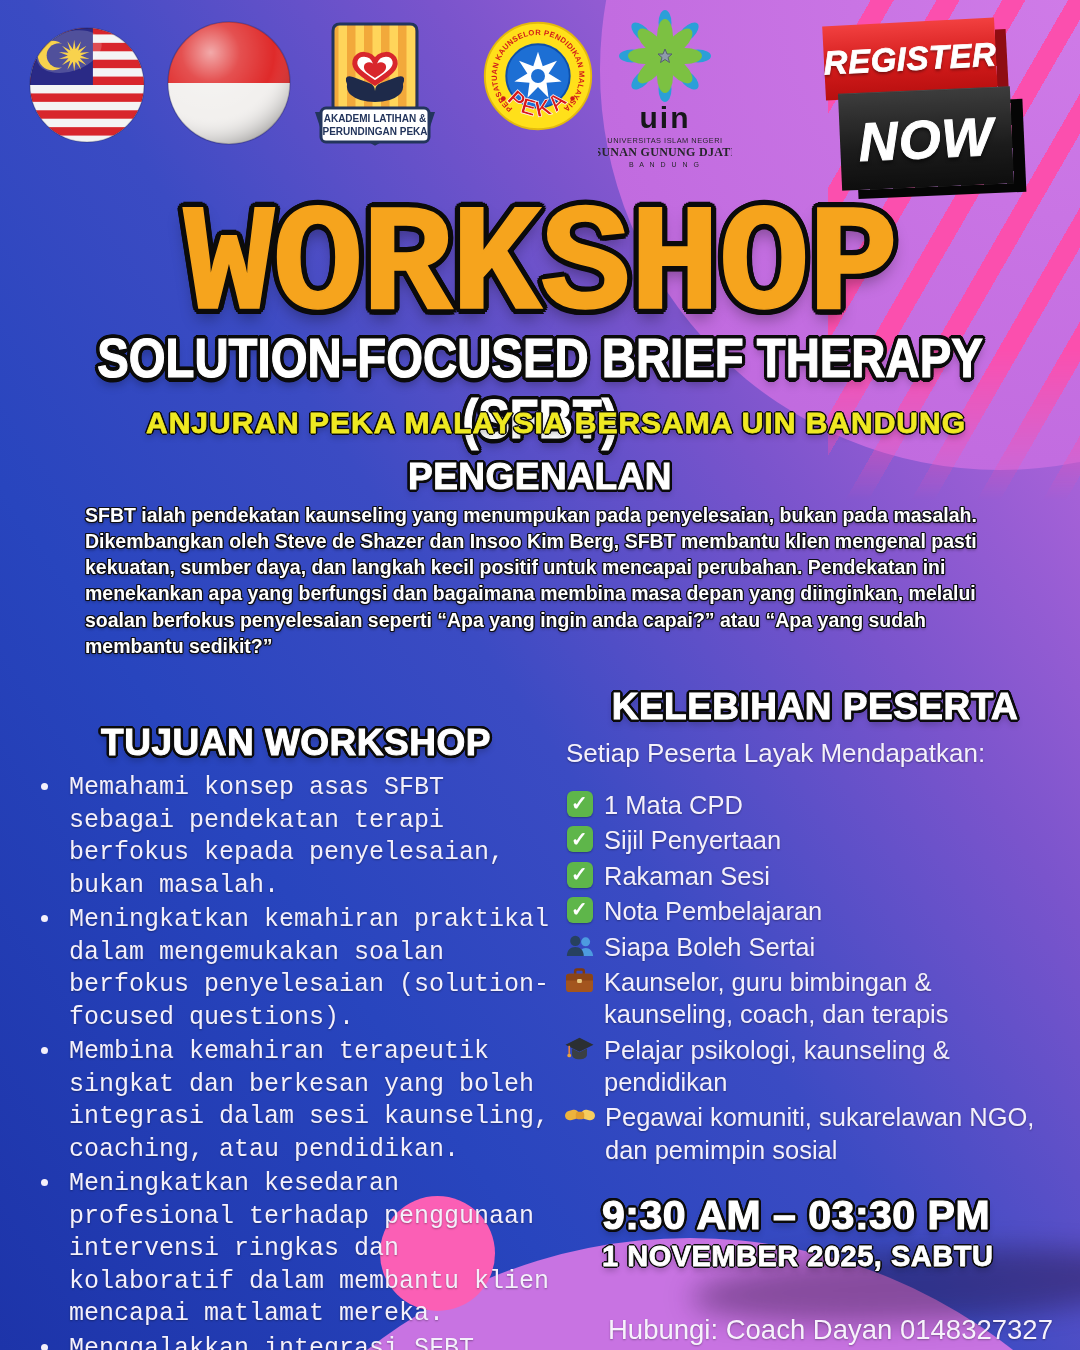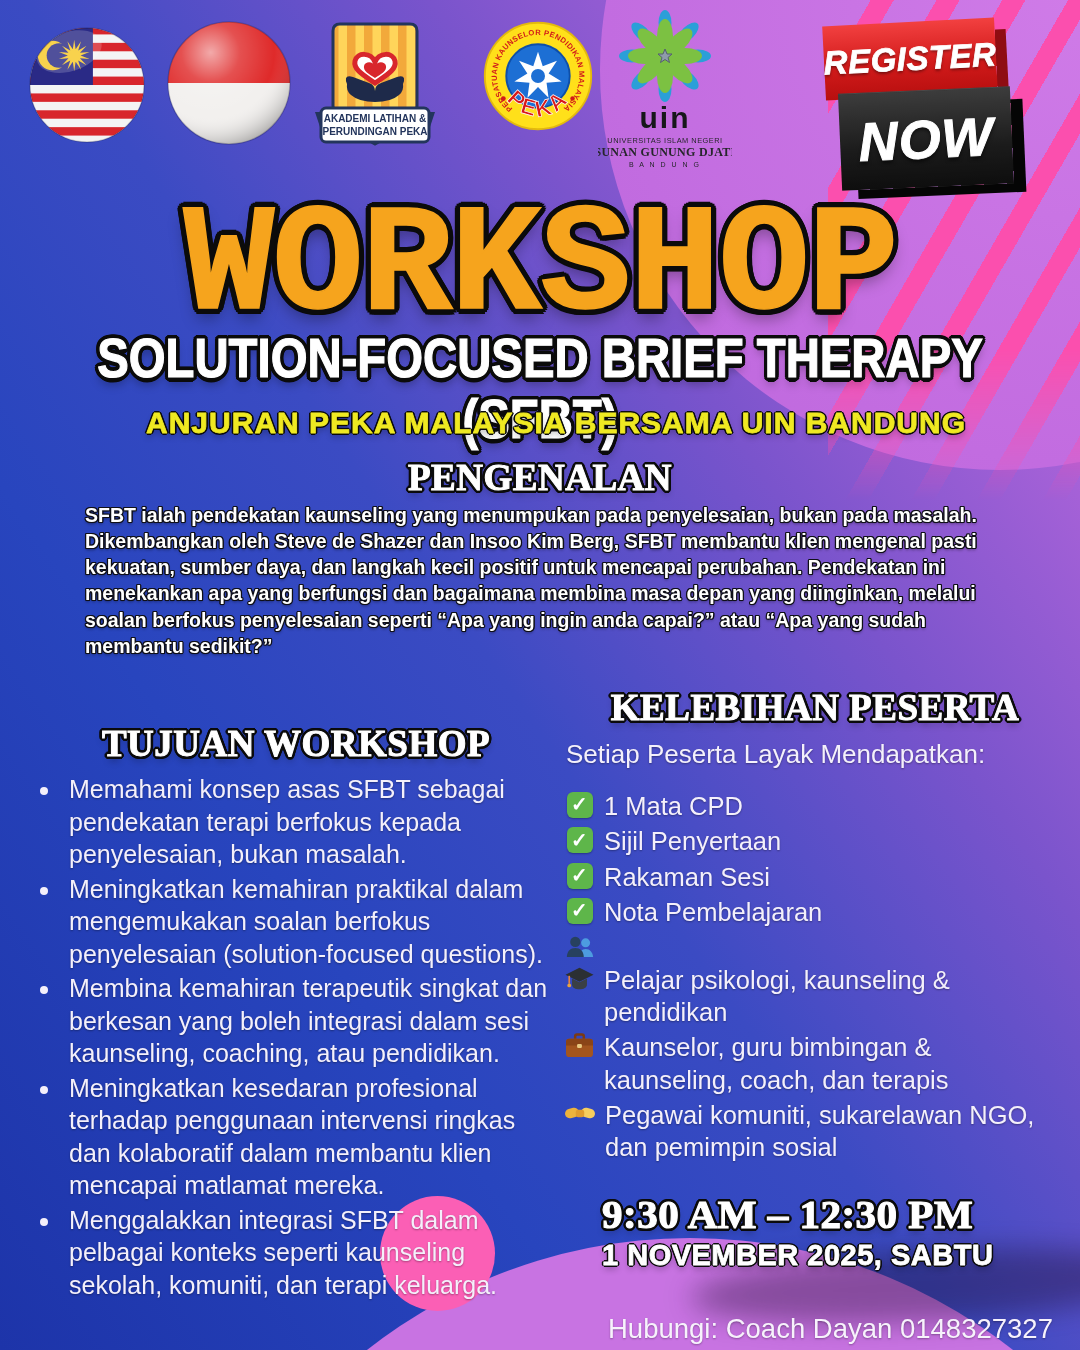--- a/index.html
+++ b/index.html
@@ -48,21 +48,21 @@
     0 10px 16px rgba(0,0,0,.35);}
   .o4{text-shadow:4.5px 0 0 #0b0b0b,-4.5px 0 0 #0b0b0b,0 4.5px 0 #0b0b0b,0 -4.5px 0 #0b0b0b,
     3.2px 3.2px 0 #0b0b0b,-3.2px 3.2px 0 #0b0b0b,3.2px -3.2px 0 #0b0b0b,-3.2px -3.2px 0 #0b0b0b,
     4.2px 1.7px 0 #0b0b0b,-4.2px 1.7px 0 #0b0b0b,4.2px -1.7px 0 #0b0b0b,-4.2px -1.7px 0 #0b0b0b,
     1.7px 4.2px 0 #0b0b0b,-1.7px 4.2px 0 #0b0b0b,1.7px -4.2px 0 #0b0b0b,-1.7px -4.2px 0 #0b0b0b,
     0 7px 10px rgba(0,0,0,.35);}
   .o3{text-shadow:3px 0 0 #0b0b0b,-3px 0 0 #0b0b0b,0 3px 0 #0b0b0b,0 -3px 0 #0b0b0b,
     2.1px 2.1px 0 #0b0b0b,-2.1px 2.1px 0 #0b0b0b,2.1px -2.1px 0 #0b0b0b,-2.1px -2.1px 0 #0b0b0b,
     2.8px 1.1px 0 #0b0b0b,-2.8px 1.1px 0 #0b0b0b,2.8px -1.1px 0 #0b0b0b,-2.8px -1.1px 0 #0b0b0b,
     1.1px 2.8px 0 #0b0b0b,-1.1px 2.8px 0 #0b0b0b,1.1px -2.8px 0 #0b0b0b,-1.1px -2.8px 0 #0b0b0b,
-    0 5px 7px rgba(0,0,0,.3);font-family:Liberation Serif, serif;}
+    0 5px 7px rgba(0,0,0,.3);}
   .o2{text-shadow:2px 0 0 #0b0b0b,-2px 0 0 #0b0b0b,0 2px 0 #0b0b0b,0 -2px 0 #0b0b0b,
     1.4px 1.4px 0 #0b0b0b,-1.4px 1.4px 0 #0b0b0b,1.4px -1.4px 0 #0b0b0b,-1.4px -1.4px 0 #0b0b0b,
     0 4px 6px rgba(0,0,0,.3);}
   .o1{text-shadow:1.3px 0 0 #101018,-1.3px 0 0 #101018,0 1.3px 0 #101018,0 -1.3px 0 #101018,
     .9px .9px 0 #101018,-.9px .9px 0 #101018,.9px -.9px 0 #101018,-.9px -.9px 0 #101018,
     0 2px 3px rgba(0,0,0,.45);}
 
   .title-main{position:absolute; z-index:2; top:192px; left:0; width:100%; text-align:center;
     font-family:Liberation Mono, monospace; font-size:152px; line-height:1; font-weight:800;
     color:#F6A41D; letter-spacing:-2px; -webkit-text-stroke:1.5px #F6A41D;}
@@ -74,21 +74,21 @@
   .intro-h{position:absolute; z-index:2; top:456px; left:0; width:100%; text-align:center;
     font-size:37px; font-weight:700; color:#fff; letter-spacing:.5px; -webkit-text-stroke:1px #fff;}
   .intro-p{position:absolute; z-index:2; top:502px; left:85px; width:910px; 
     font-size:19.5px; line-height:1.34; font-weight:700; color:#FFFFFF;}
 
   .col{position:absolute; z-index:5; color:#F4F0FB;}
   .col h2{margin:0 0 8px 0; text-align:center; font-size:37px; font-weight:700; color:#fff;
     letter-spacing:.5px; -webkit-text-stroke:1px #fff;}
   .col-left{top:722px; left:30px; width:532px;}
   .obj-list{margin:0; padding-left:32px; font-size:25px; line-height:1.3;}
-  .obj-list li{padding-left:7px; margin:0 0 2px 0; text-shadow:0 1px 2px rgba(0,0,0,.35);}
+  .obj-list li{padding-left:7px; margin:0 0 2px 0; text-shadow:0 1px 2px rgba(0,0,0,.35);font-family:Liberation Mono, monospace;}
 
   .col-right{top:686px; left:564px; width:502px;}
   .benefits-intro{font-size:26px; margin:10px 0 20px 2px; text-shadow:0 1px 2px rgba(0,0,0,.35);}
   .benefit{display:flex; align-items:flex-start; gap:9px; font-size:25.5px; line-height:1.27;
     margin-bottom:3px; text-shadow:0 1px 2px rgba(0,0,0,.35);}
   .benefit .ic{flex:0 0 31px; display:flex; justify-content:center; margin-top:2px;}
   .chk{width:26px; height:26px; background:#5EB64A; border-radius:6px; color:#fff;
     font-weight:700; font-size:20px; display:flex; align-items:center; justify-content:center;
     box-shadow:0 1px 2px rgba(0,0,0,.3); text-shadow:none;}
   .schedule{margin-top:26px; padding-left:38px; color:#fff;}
@@ -279,59 +279,60 @@
 
     <div class="benefit">
       <span class="ic">
         <svg width="30" height="27" viewBox="0 0 32 28">
           <circle cx="22" cy="9" r="4.8" fill="#4D9BE0"></circle>
           <path d="M14.5 24 C15 19 18 15.5 22 15.5 C26.5 15.5 29.5 19 30 24 Z" fill="#4D9BE0"></path>
           <circle cx="11" cy="8" r="5.5" fill="#27415F"></circle>
           <path d="M2 24 C2 18 6 14.5 11 14.5 C16 14.5 20 18 20 24 Z" fill="#27415F"></path>
         </svg>
       </span>
+      <span>Siapa Boleh Sertai</span>
+    </div>
+
+    <div class="benefit">
+      <span class="ic">
+        <svg width="29" height="27" viewBox="0 0 30 28">
+          <rect x="10.5" y="1.5" width="9" height="7" rx="2" fill="none" stroke="#7C3A12" stroke-width="2.6"></rect>
+          <rect x="1" y="6" width="28" height="19" rx="3.5" fill="#A3551E"></rect>
+          <path d="M1 9.5 Q1 6 4.5 6 L25.5 6 Q29 6 29 9.5 L29 13 L1 13 Z" fill="#8A4417"></path>
+          <rect x="12.5" y="11.5" width="5" height="4" rx="1.3" fill="#E8C87F"></rect>
+        </svg>
+      </span>
+      <span>Kaunselor, guru bimbingan &amp; kaunseling, coach, dan terapis</span>
     </div>
 
     <div class="benefit">
       <span class="ic">
         <svg width="31" height="28" viewBox="0 0 32 30">
           <polygon points="16,2 31,9.5 16,17 1,9.5" fill="#2B2F33"></polygon>
           <path d="M8 13.5 L8 20 C8 22.8 11.6 25 16 25 C20.4 25 24 22.8 24 20 L24 13.5 L16 17.5 Z" fill="#3A3F44"></path>
           <path d="M5 10.5 L5 19" stroke="#E8833D" stroke-width="1.8" fill="none"></path>
           <circle cx="5" cy="20.8" r="2" fill="#E8A33D"></circle>
         </svg>
       </span>
       <span>Pelajar psikologi, kaunseling &amp; pendidikan</span>
     </div>
 
     <div class="benefit">
       <span class="ic">
-        <svg width="29" height="27" viewBox="0 0 30 28">
-          <rect x="10.5" y="1.5" width="9" height="7" rx="2" fill="none" stroke="#7C3A12" stroke-width="2.6"></rect>
-          <rect x="1" y="6" width="28" height="19" rx="3.5" fill="#A3551E"></rect>
-          <path d="M1 9.5 Q1 6 4.5 6 L25.5 6 Q29 6 29 9.5 L29 13 L1 13 Z" fill="#8A4417"></path>
-          <rect x="12.5" y="11.5" width="5" height="4" rx="1.3" fill="#E8C87F"></rect>
-        </svg>
-      </span>
-      <span>Kaunselor, guru bimbingan &amp; kaunseling, coach, dan terapis</span>
-    </div>
-
-    <div class="benefit">
-      <span class="ic">
         <svg width="32" height="24" viewBox="0 0 34 24">
           <rect x="1" y="7" width="15" height="10" rx="5" fill="#EDB33C" transform="rotate(-14 8.5 12)"></rect>
           <rect x="18" y="7" width="15" height="10" rx="5" fill="#F6CD5E" transform="rotate(14 25.5 12)"></rect>
           <rect x="12.5" y="8.5" width="9" height="8" rx="2.5" fill="#E09C2E"></rect>
         </svg>
       </span>
       <span>Pegawai komuniti, sukarelawan NGO, dan pemimpin sosial</span>
     </div>
 
     <div class="schedule">
-      <div class="time o3">9:30 AM – 12:30 PM</div>
+      <div class="time o3">9:30 AM – 03:30 PM</div>
       <div class="date o2">1 NOVEMBER 2025, SABTU</div>
     </div>
 
     <div class="contact">
       <div>Hubungi: Coach Dayan 0148327327</div>
       <div>programpeka@gmail.com</div>
     </div>
   </div>
 
 </div>

